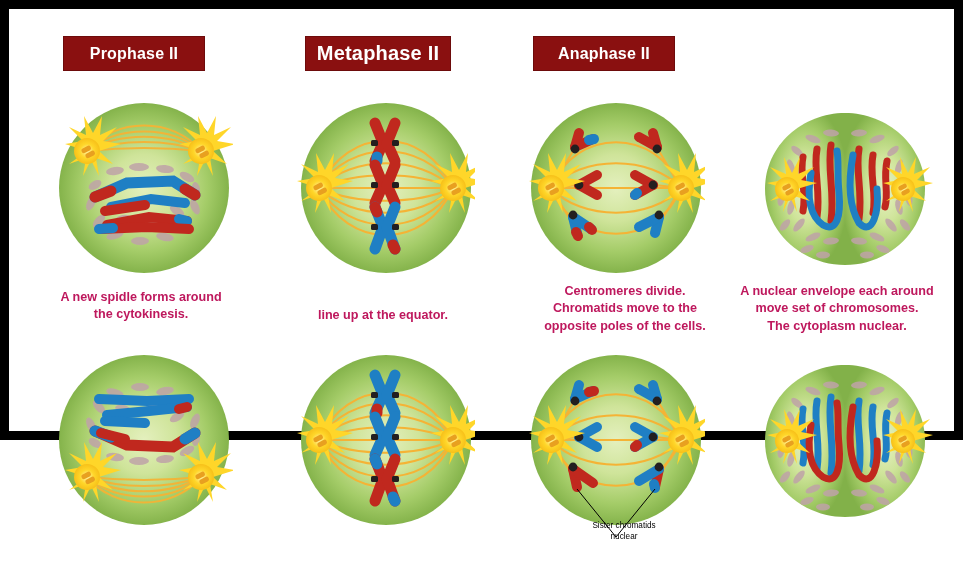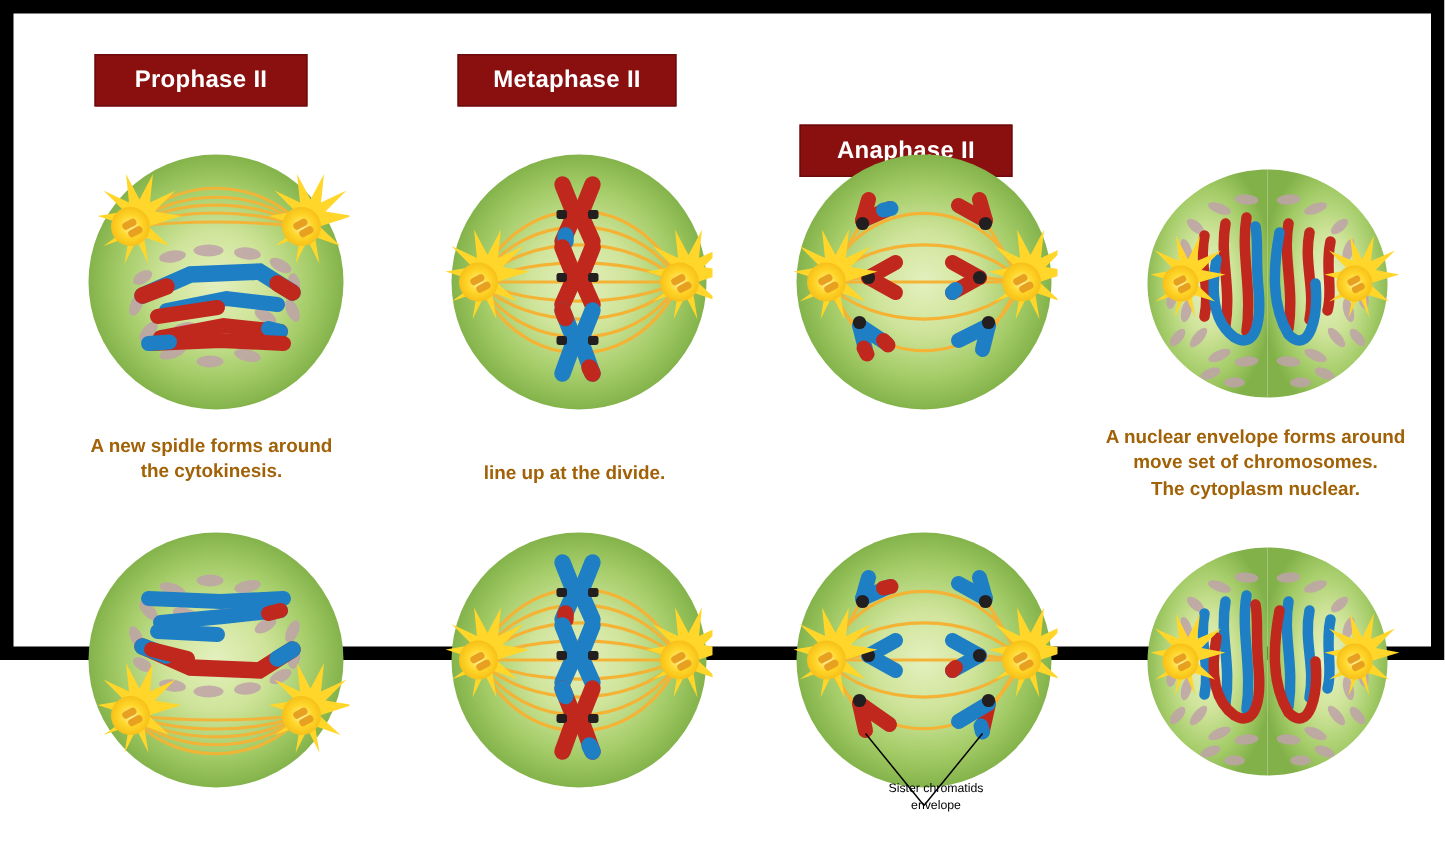--- a/index.html
+++ b/index.html
@@ -36,31 +36,31 @@
     font-weight: bold;
     text-align: center;
     letter-spacing: .2px;
     border: 1px solid #6d0b0b;
     display: flex;
     align-items: center;
     justify-content: center;
     line-height: 1.12;
   }
   .banner.b1 { left: 54px;  top: 27px; width: 140px; height: 33px; font-size: 16px; }
-  .banner.b2 { left: 296px; top: 27px; width: 144px; height: 33px; font-size: 16px; }
-  .banner.b3 { left: 524px; top: 27px; width: 140px; height: 33px; font-size: 16px; margin-top: 47px; }
+  .banner.b2 { left: 296px; top: 27px; width: 144px; height: 33px; font-size: 20px; }
+  .banner.b3 { left: 524px; top: 27px; width: 140px; height: 33px; font-size: 16px; }
   .banner.b4 { left: 760px; top: 20px; width: 144px; height: 48px; font-size: 15.5px; }
 
   
   .caption {
     position: absolute;
     text-align: center;
     font-size: 12.6px;
     font-weight: bold;
-    color: #a16207;
+    color: #be185d;
     line-height: 1.38;
   }
   .caption.c1 { left: 18px;  top: 280px; width: 228px; }
   .caption.c2 { left: 262px; top: 281px; width: 224px; }
   .caption.c3 { left: 505px; top: 274px; width: 222px; }
   .caption.c4 { left: 706px; top: 274px; width: 244px; }
 
   .annot {
     position: absolute;
     left: 540px;
@@ -101,24 +101,29 @@
     <div class="banner b3">
       <span>Anaphase II</span>
     </div>
 
     <div class="caption c1">
       <span>A new spidle forms around</span><br>
       <span>the cytokinesis.</span>
     </div>
     <div class="caption c2">
       <br>
-      <span>line up at the divide.</span>
+      <span>line up at the equator.</span>
+    </div>
+    <div class="caption c3">
+      <span>Centromeres divide.</span><br>
+      <span>Chromatids move to the</span><br>
+      <span>opposite poles of the cells.</span>
     </div>
     <div class="caption c4">
-      <span>A nuclear envelope forms around</span><br>
+      <span>A nuclear envelope each around</span><br>
       <span>move set of chromosomes.</span><br>
       <span>The cytoplasm nuclear.</span>
     </div>
 
     <svg width="0" height="0" style="position:absolute">
       <defs>
         <radialGradient id="cellGrad" cx="50%" cy="50%" r="52%">
           <stop offset="0%" stop-color="#E4F0BE"></stop>
           <stop offset="38%" stop-color="#CFE49A"></stop>
           <stop offset="72%" stop-color="#A4CC68"></stop>
@@ -645,17 +650,17 @@
           <g fill="#E8A020">
             <rect x="153" y="86" width="9" height="4.6" rx="2.2" transform="rotate(-28 157 88)"></rect>
             <rect x="156" y="91" width="9" height="4.6" rx="2.2" transform="rotate(-28 160 93)"></rect>
           </g>
         </g>
       </svg>
     </div>
 
     <div class="annot">
       <span>Sister chromatids</span><br>
-      <span>envelope</span>
+      <span>nuclear</span>
     </div>
 
   </div>
 </div>
 
 </body></html>

